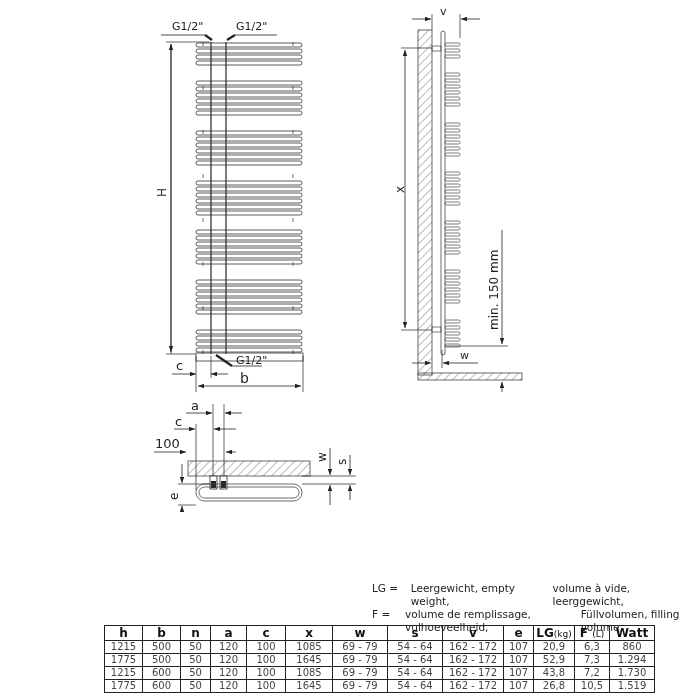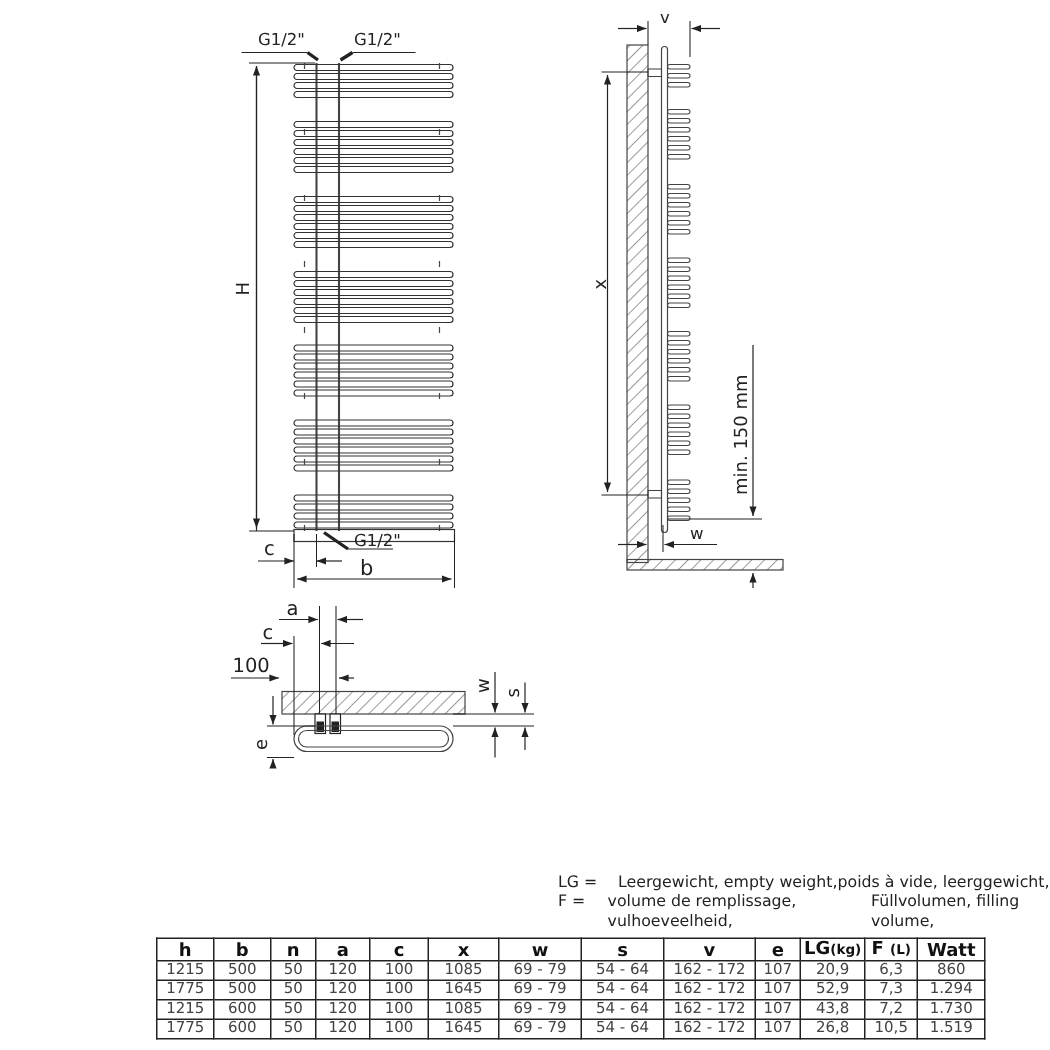--- a/index.html
+++ b/index.html
@@ -6,21 +6,21 @@
   body { width:700px; height:700px; position:relative; overflow:hidden; font-family:"DejaVu Sans", sans-serif; color:#222; }
   svg.drawing { position:absolute; left:0; top:0; }
   .lbl { font-family:"DejaVu Sans", sans-serif; fill:#222; }
   .legend { position:absolute; left:366px; top:582px; font-size:10.5px; line-height:13px; color:#222; font-family:"DejaVu Sans", sans-serif; }
   .legend .row { display:flex; }
   .legend .key { width:40px; text-align:left; padding-left:6px; }
   .legend .txt { display:flex; flex-direction:row; }
   table.spec { position:absolute; left:104px; top:625px; border-collapse:collapse; font-family:"DejaVu Sans", sans-serif; font-size:10px; color:#444; }
   table.spec th, table.spec td { border:1px solid #222; text-align:center; padding:0 2px; height:12px; line-height:12px; }
   table.spec th { font-weight:bold; font-size:12px; color:#111; height:14px; }
-  table.spec th .unit { font-weight:bold; font-size:9px; }
+  table.spec th .unit { font-weight:normal; font-size:9px; }
 </style>
 </head>
 <body>
 
 <svg class="drawing" width="700" height="620" viewBox="0 0 700 620" xmlns="http://www.w3.org/2000/svg">
   <defs>
     <pattern id="hatch" width="6" height="6" patternUnits="userSpaceOnUse" patternTransform="rotate(45)">
       <line x1="0" y1="0" x2="0" y2="6" stroke="#555" stroke-width="0.8"></line>
     </pattern>
     <marker id="arr" markerWidth="8" markerHeight="6" refX="8" refY="3" orient="auto">
@@ -234,21 +234,21 @@
     <line x1="182" y1="512" x2="182" y2="506" stroke="#222" stroke-width="0.8" marker-end="url(#arr)"></line>
     <text class="lbl" x="0" y="0" font-size="12" transform="translate(178 500) rotate(-90)">e</text>
   </g>
 </svg>
 
 <div class="legend">
   <div class="row">
     <span class="key">LG =</span>
     <span class="txt">
       <span>Leergewicht, empty weight,</span>
-      <span>poids à vide, leerggewicht,</span>
+      <span>volume à vide, leerggewicht,</span>
     </span>
   </div>
   <div class="row">
     <span class="key">F  =</span>
     <span class="txt">
       <span>volume de remplissage, vulhoeveelheid,</span>
       <span>Füllvolumen, filling volume,</span>
     </span>
   </div>
 </div>

